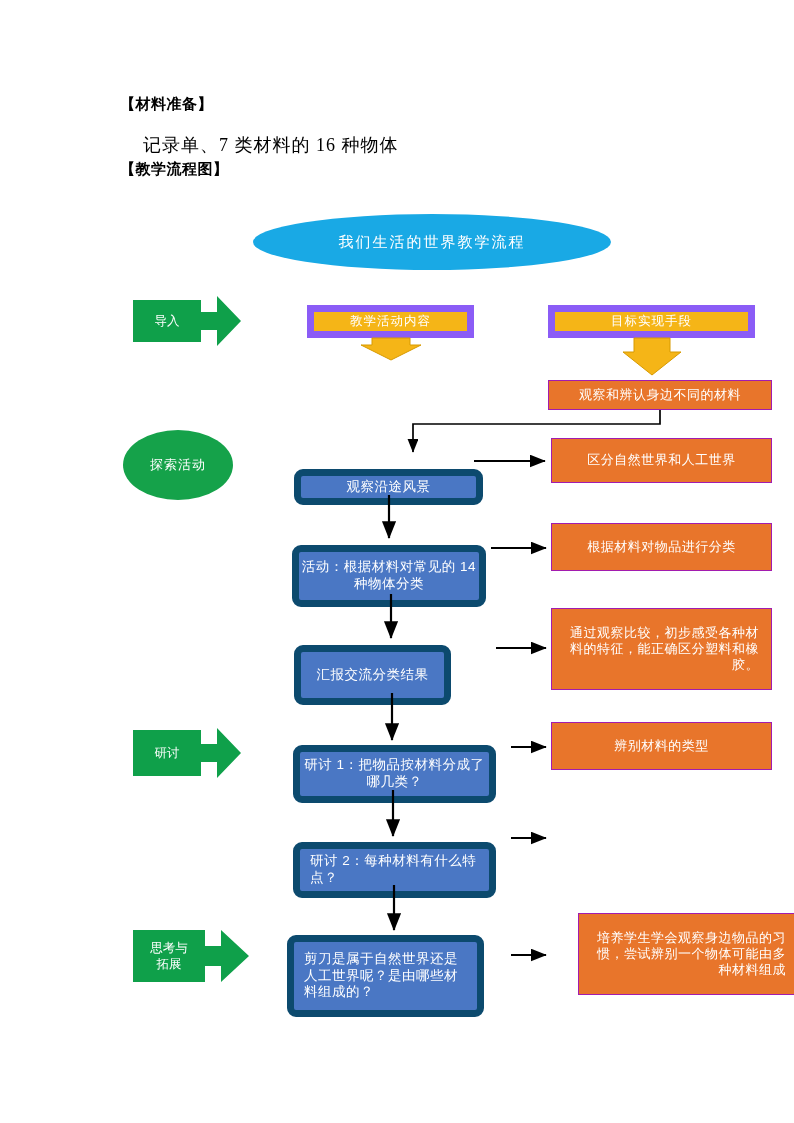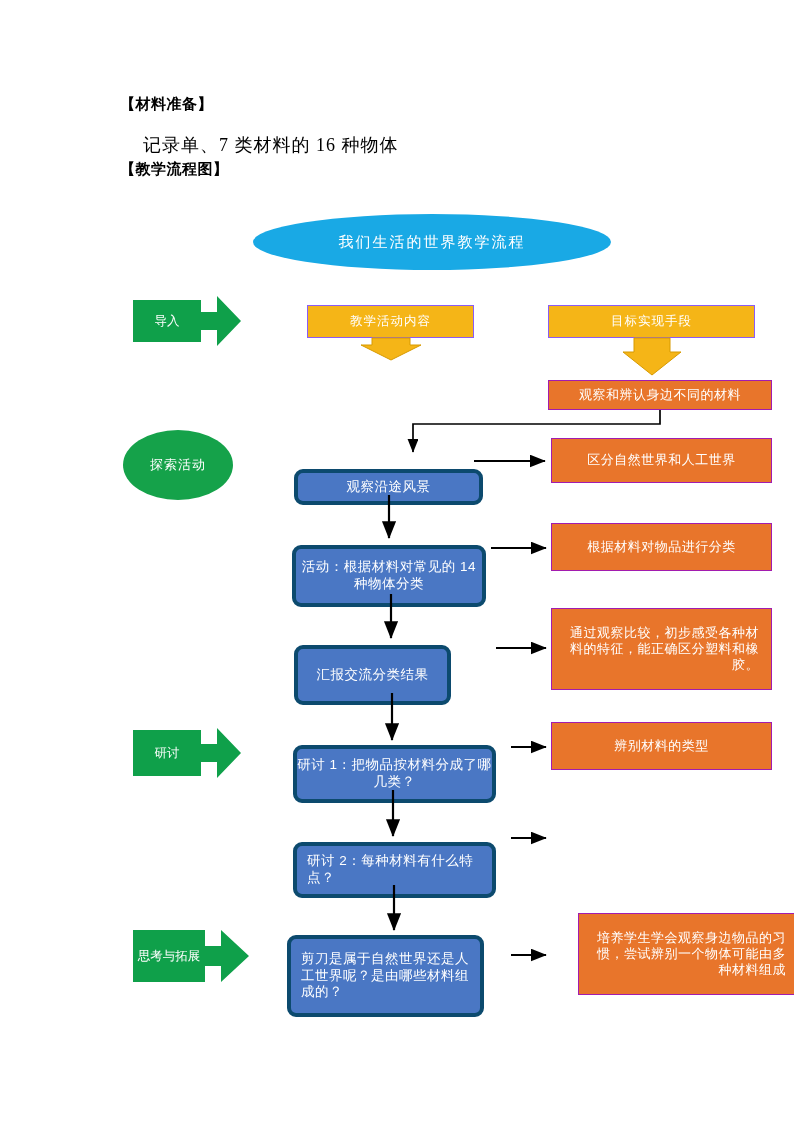--- a/index.html
+++ b/index.html
@@ -56,40 +56,40 @@
   .ellipse-green{
     border-radius:50%;
     background:#15A24A;
     font-size:13px;
     letter-spacing:1px;
   }
 
   
   .box-yellow{
     background:#F5B517;
-    border:1px solid #8b5cf6;
+    border:7px solid #8b5cf6;
     font-size:12.5px;
     letter-spacing:1px;
   }
   
   .box-orange{
     background:#E8752B;
     border:1px solid #a21caf;
     font-size:13px;
     letter-spacing:0.5px;
   }
   .box-orange.left{
     justify-content:flex-start;
     text-align:right;
     padding:4px 12px;
   }
   
   .box-blue{
     background:#4A77C4;
-    border:4px solid #0c4a6e;
+    border:7px solid #0c4a6e;
     border-radius:9px;
     font-size:13.5px;
     letter-spacing:0.5px;
   }
   .box-blue.left{
     justify-content:flex-start;
     text-align:left;
     padding:4px 10px;
   }
 
@@ -142,21 +142,21 @@
 
   <div class="node ellipse-green" style="left:123px;top:430px;width:110px;height:70px;">探索活动</div>
 
   <div class="stage-arrow" style="left:133px;top:730px;width:68px;height:46px;">
     <span>研讨</span>
   </div>
   <svg class="overlay" style="z-index:3;">
     <polygon points="201,736 201,744 217,744 217,728 241,753 217,778 217,762 201,762 201,770" fill="#0FA04A"></polygon>
   </svg>
 
-  <div class="stage-arrow" style="left:133px;top:930px;width:72px;height:52px;">
+  <div class="stage-arrow" style="left:133px;top:930px;width:72px;height:52px;flex-direction:column;">
     <span>思考与</span>
     <span>拓展</span>
   </div>
   <svg class="overlay" style="z-index:3;">
     <polygon points="205,938 205,946 221,946 221,930 249,956 221,982 221,966 205,966 205,974" fill="#0FA04A"></polygon>
   </svg>
 
   <div class="node box-orange" style="left:548px;top:380px;width:224px;height:30px;">观察和辨认身边不同的材料</div>
 
   <div class="node box-orange" style="left:551px;top:438px;width:221px;height:45px;">区分自然世界和人工世界</div>

